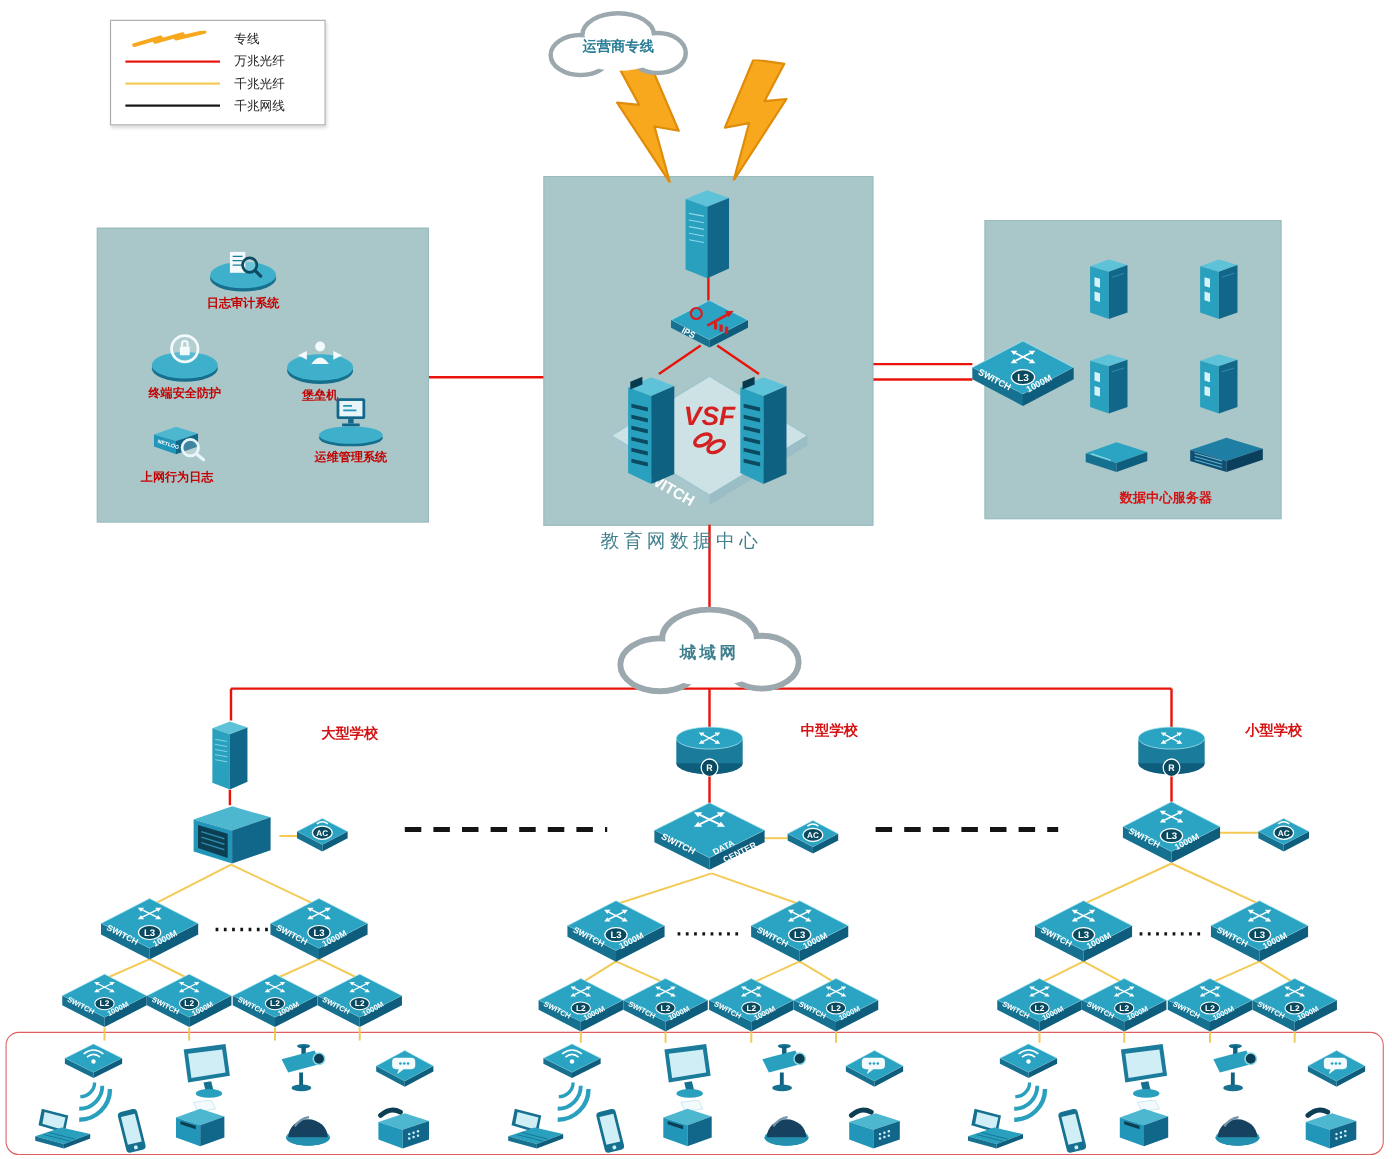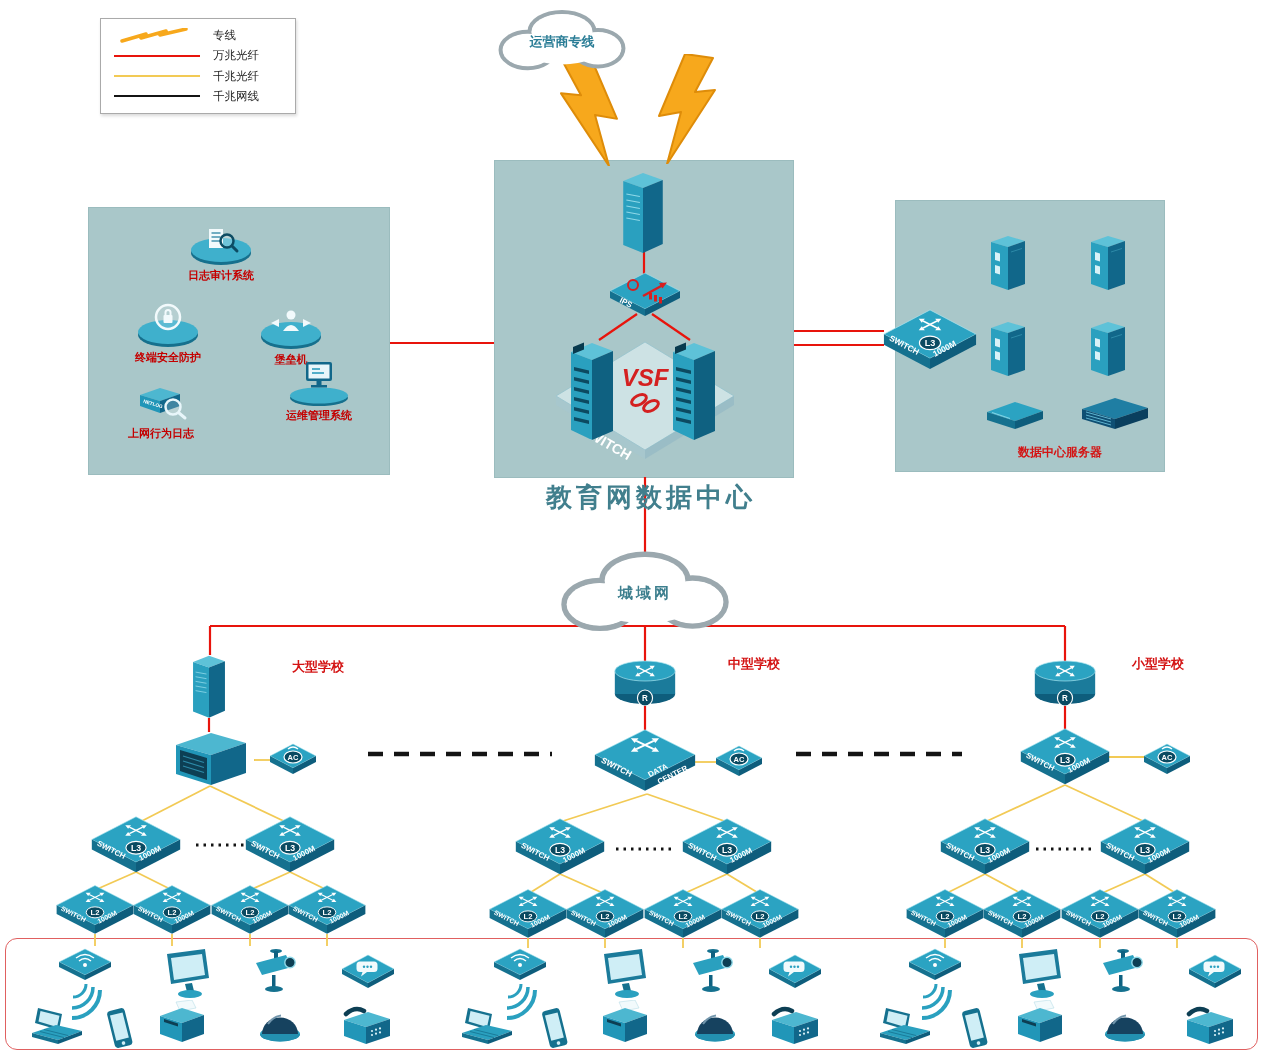--- a/index.html
+++ b/index.html
@@ -10,21 +10,21 @@
 #edges{position:absolute;left:0;top:0;width:100%;height:100%;z-index:2;pointer-events:none}
 #nodes-layer{position:absolute;left:0;top:0;width:100%;height:100%;z-index:3}
 .node{position:absolute}
 .node svg{display:block;width:100%;height:100%}
 .nlabel{position:absolute;top:100%;left:50%;transform:translateX(-50%);margin-top:2px;color:#c40000;font-size:11px;font-weight:bold;white-space:nowrap;text-align:center}
 .cloud{position:absolute;z-index:4}
 .cloud svg{position:absolute;left:0;top:0;width:100%;height:100%}
 .cloud-text{position:absolute;left:0;top:0;right:0;bottom:0;display:flex;align-items:center;justify-content:center;color:#2a7d96;font-weight:bold;font-size:13px;padding-top:2px}
 .cloud-text.big{font-size:15px;letter-spacing:3px;color:#3d7f8e}
 .txt{position:absolute;z-index:5;white-space:nowrap}
-.dc-title{color:#417f8d;font-size:26px;font-weight:bold;letter-spacing:4px}
+.dc-title{color:#417f8d;font-size:17px;font-weight:normal;letter-spacing:4px}
 .red-label{color:#d41414;font-size:13px;font-weight:bold}
 .legend{position:absolute;left:100px;top:18px;width:196px;height:96px;background:#fff;border:1px solid #aaa;box-shadow:1px 2px 3px rgba(0,0,0,0.15);z-index:6;padding:7px 10px;display:flex;flex-direction:column;justify-content:space-between}
 .legend-row{display:flex;align-items:center;gap:10px;height:19px}
 .legend-sample{width:92px;display:flex;align-items:center;justify-content:center}
 .legend-line{width:86px;height:2px}
 .legend-label{font-size:11.5px;color:#222}
 #stage svg text{font-family:"Liberation Sans",sans-serif}
 </style>
 </head>
 <body>

